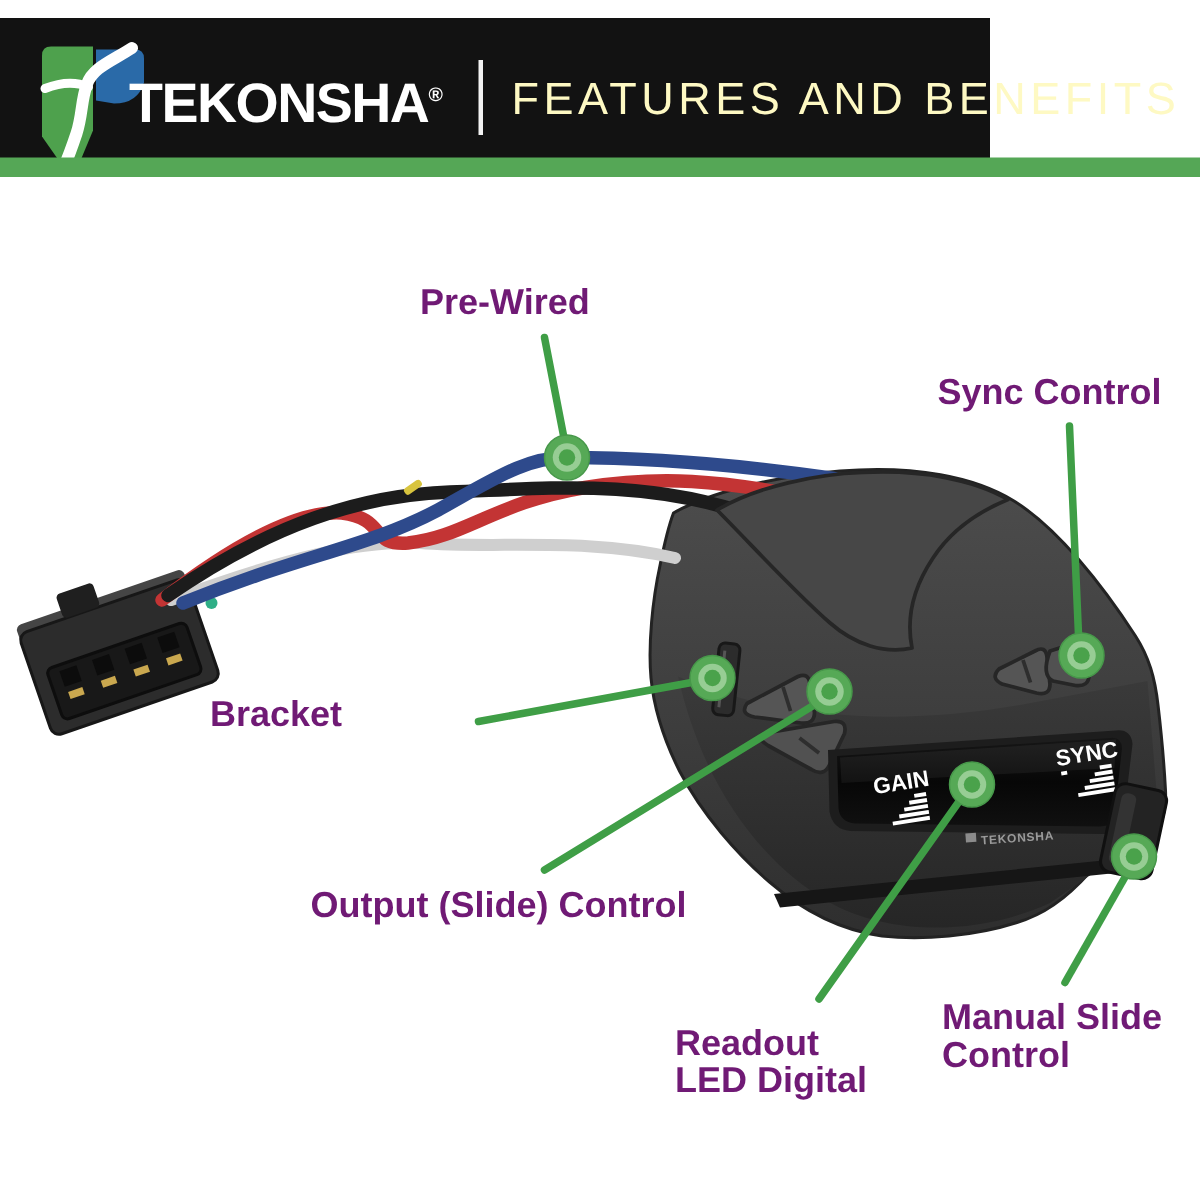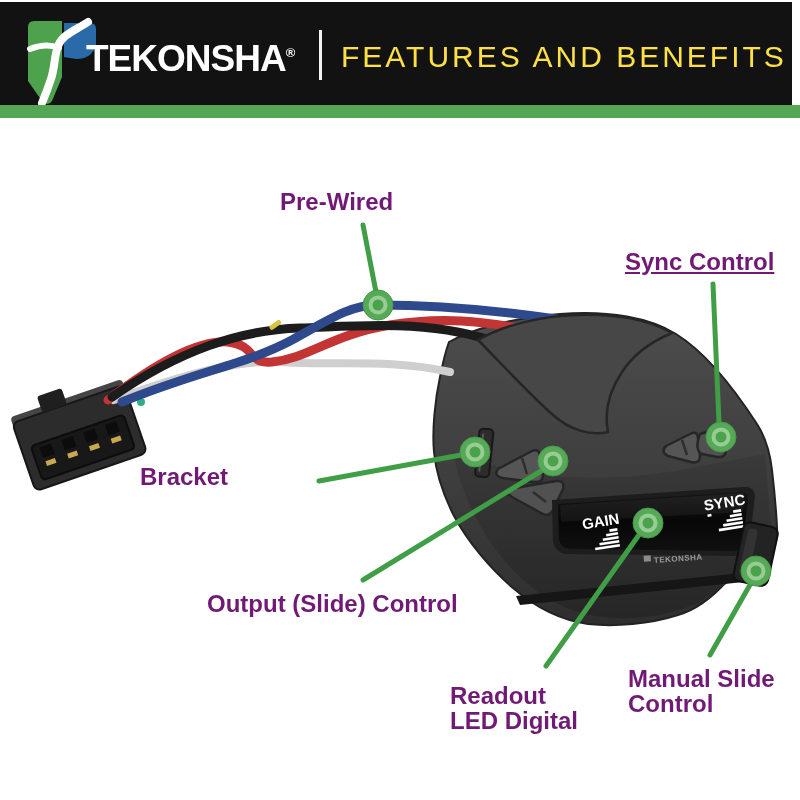--- a/index.html
+++ b/index.html
@@ -1,34 +1,34 @@
 <!DOCTYPE html>
 <html><head>
 <meta charset="utf-8">
 <style>
   html,body{margin:0;padding:0;background:#e8e8e8;}
   .stage{position:relative;width:800px;height:800px;background:#ffffff;overflow:hidden;
          font-family:"Liberation Sans", sans-serif;}
   
-  .header{position:absolute;left:0;top:2px;width:792px;height:105px;background:#121212;}
+  .header{position:absolute;left:0;top:12px;width:660px;height:105px;background:#121212;}
   .logo-icon{position:absolute;left:22px;top:13px;}
   .brand{position:absolute;left:86px;top:36px;font-size:37px;font-weight:bold;
          letter-spacing:-1px;color:#ffffff;white-space:nowrap;}
   .brand .reg{font-size:13px;vertical-align:14px;letter-spacing:0;}
   .hdr-divider{position:absolute;left:319px;top:28px;width:3px;height:50px;background:#f2f2f2;}
   .hdr-title{position:absolute;left:341px;top:38px;font-size:30px;font-weight:normal;
-             letter-spacing:3px;color:#fde047;white-space:nowrap;}
+             letter-spacing:3px;color:#fef9c3;white-space:nowrap;}
   .green-bar{position:absolute;left:0;top:105px;width:800px;height:13px;background:#55a756;}
   
   .art{position:absolute;left:0;top:0;width:800px;height:800px;}
   
   .callout{position:absolute;font-weight:bold;font-size:24px;line-height:25px;
            color:#701a75;text-align:left;white-space:nowrap;}
   .co-pre{left:280px;top:189px;width:170px;}
-  .co-sync{left:625px;top:249px;width:175px;text-decoration:underline;}
+  .co-sync{left:625px;top:249px;width:175px;}
   .co-bracket{left:140px;top:464px;width:220px;}
   .co-output{left:207px;top:591px;width:300px;}
   .co-led{left:450px;top:683px;width:175px;}
   .co-slide{left:628px;top:666px;width:175px;}
 </style>
 </head>
 <body>
 
 <div class="stage">
 

